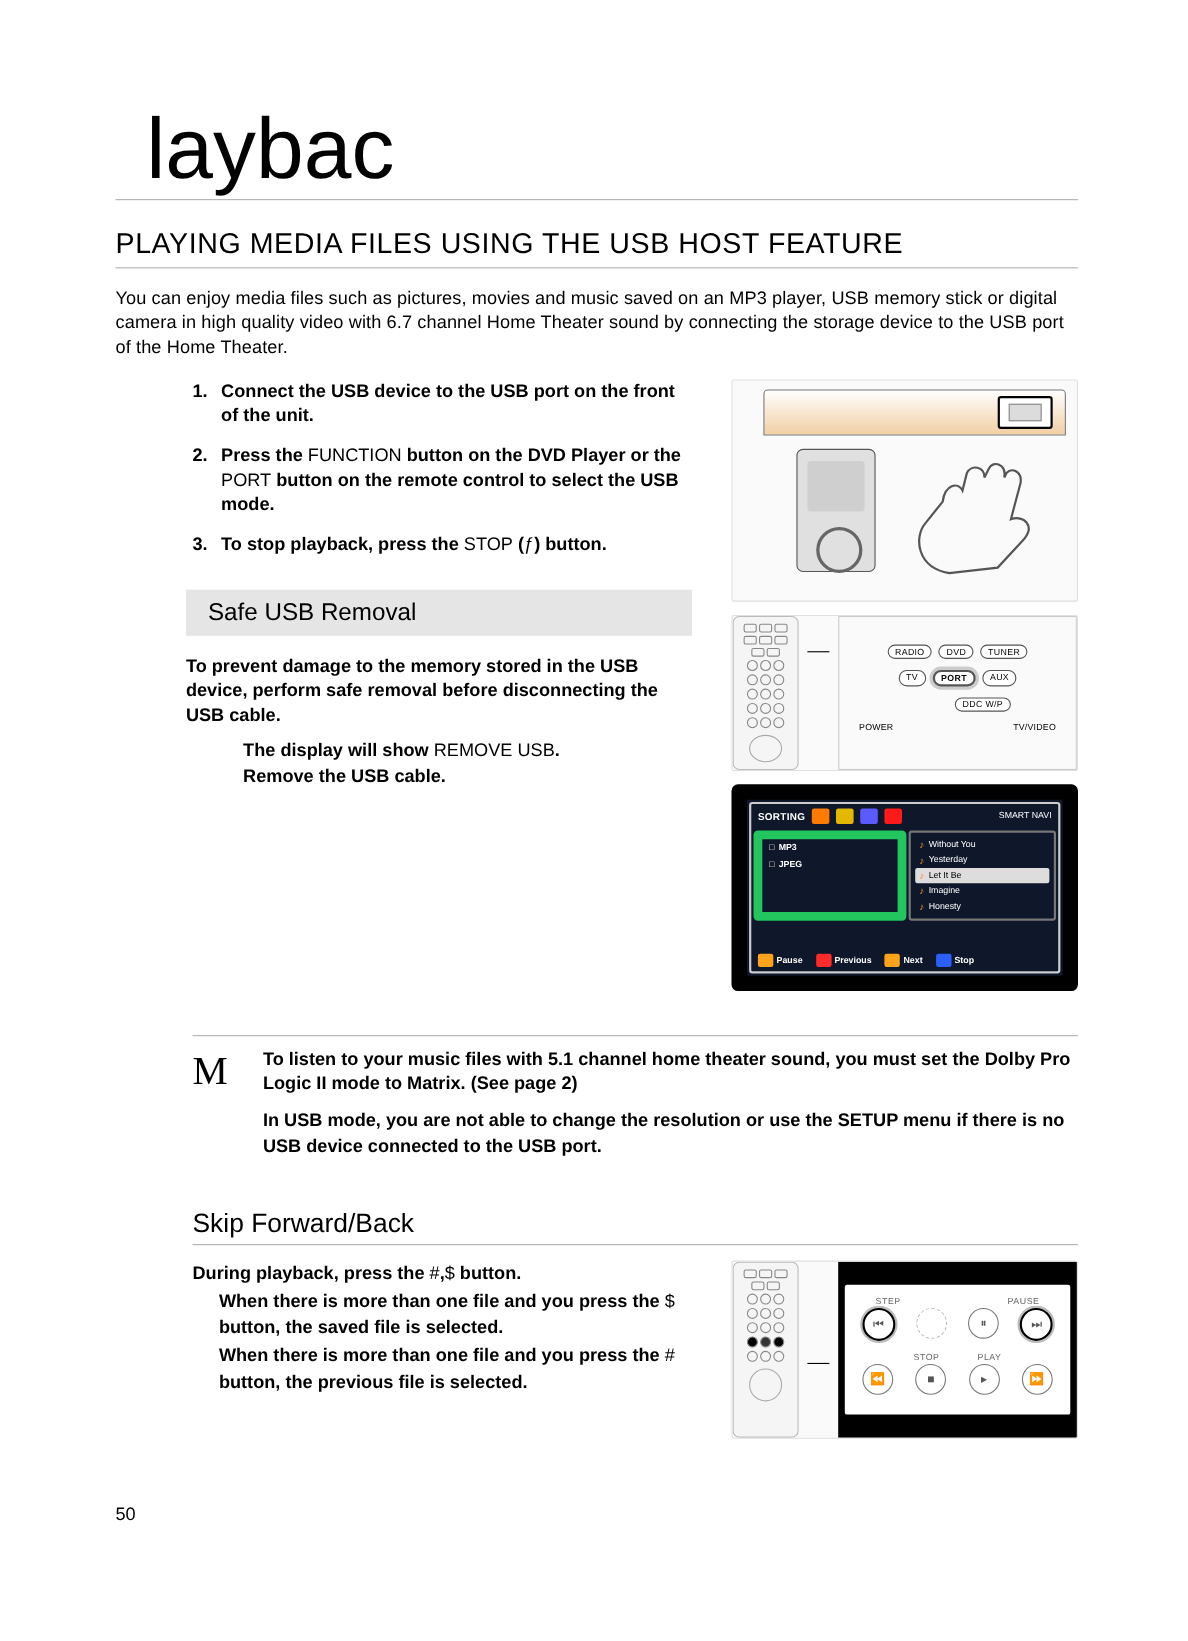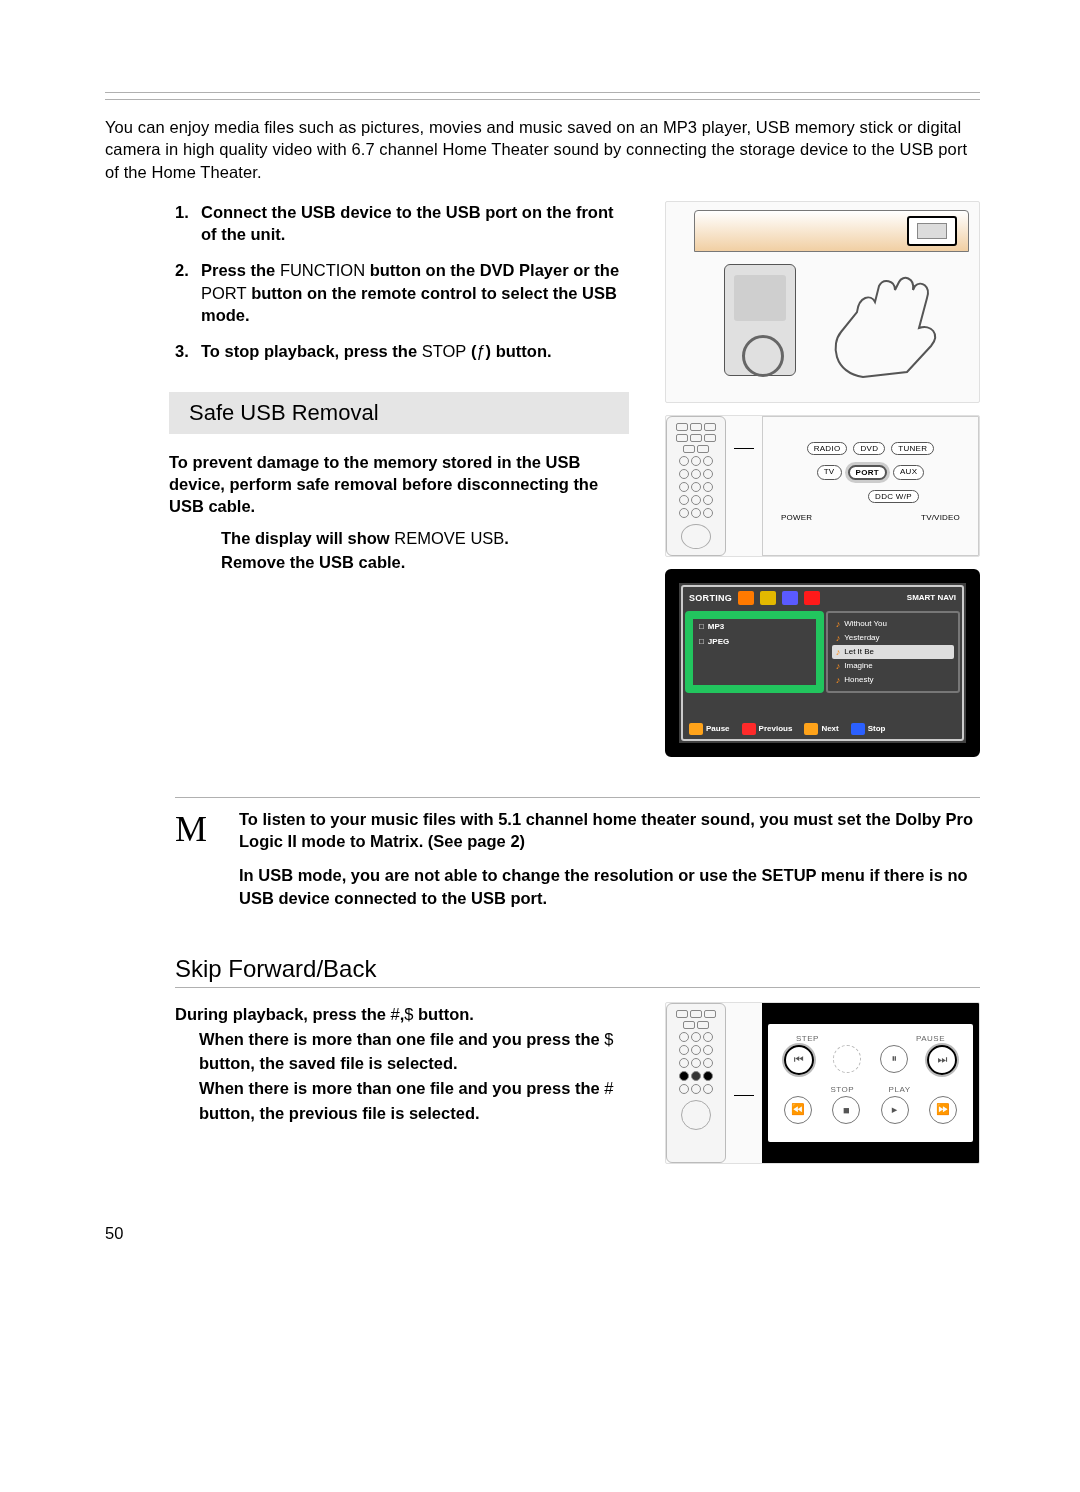--- a/index.html
+++ b/index.html
@@ -67,21 +67,21 @@
   .skip-rule { margin: 4px 0 14px 0;}
   .skip-block { display:flex; gap:24px; }
   .skip-text { flex:1; padding-left:70px; font-size:16.5px; line-height:1.5;}
   .skip-right { width:315px; flex:0 0 auto;}
   .page-num { font-size:16.5px; margin-top:60px;}
 
   
   .illus { background:#fafafa; border:1px solid #e0e0e0; border-radius:2px; position:relative; overflow:hidden;}
   .illus-usb { height:200px; }
   .illus-remote { height:140px; display:flex; gap:8px;}
-  .illus-osd { height:160px; background:#404040; border:14px solid #000; border-radius:6px; position:relative;}
+  .illus-osd { height:160px; background:#0f172a; border:14px solid #000; border-radius:6px; position:relative;}
   .illus-remote2 { height:160px; display:flex; gap:8px;}
 
   
   .usb-body { position:absolute; top:8px; left:28px; right:10px; height:40px; border:1px solid #777; border-radius:4px 4px 0 0; background:linear-gradient(#fff,#f1cfa3);}
   .usb-usbport { position:absolute; top:14px; right:22px; width:46px; height:26px; border:2px solid #000; border-radius:3px; background:#fff;}
   .usb-usbport .slot { position:absolute; inset:5px 8px 5px 8px; background:#dcdcdc; border:1px solid #888;}
   .mp3 { position:absolute; left:58px; top:62px; width:70px; height:110px; background:#e0e0e0; border:1px solid #555; border-radius:6px;}
   .mp3::after{content:"";position:absolute;left:17px;top:70px;width:36px;height:36px;border:3px solid #666;border-radius:50%;}
   .mp3::before{content:"";position:absolute;left:9px;top:10px;right:9px;height:46px;background:#cfcfcf;border-radius:3px;}
   .hand { position:absolute; right:36px; top:70px; width:120px; height:110px;}
@@ -102,21 +102,21 @@
 
   
   .osd-inner{ position:absolute; inset:2px; border:2px solid #ccc; border-radius:3px;}
   .osd-top{ display:flex; gap:6px; align-items:center; padding:4px 6px;}
   .osd-sort{ font-size:9px; color:#fff; font-weight:700; letter-spacing:.3px;}
   .osd-chip{ width:16px; height:14px; border-radius:2px;}
   .osd-chip.music{background:#ff7a00;}
   .osd-chip.photo{background:#e3b900;}
   .osd-chip.movie{background:#5a5aff;}
   .osd-chip.all{background:#ff1a1a;}
-  .osd-smart{ margin-left:auto; color:#fff; font-size:8px; font-weight:700;}
+  .osd-smart{ margin-left:auto; color:#fff; font-size:8px; font-weight:400;}
   .osd-body{ display:flex; height:86px;}
   .osd-left{ width:44%; border:8px solid #22c55e; border-radius:4px; margin:2px;}
   .osd-right{ flex:1; border:2px solid #777; border-radius:3px; margin:2px 2px 2px 0; padding:4px 4px;}
   .osd-folder{ color:#fff; font-size:8px; font-weight:700; padding:3px 6px;}
   .osd-folder::before{ content:"□"; margin-right:4px;}
   .osd-file{ color:#fff; font-size:8px; padding:2px 4px; display:flex; align-items:center; gap:4px;}
   .osd-file .note{ color:#ff8f1f; font-size:9px;}
   .osd-file.sel{ background:#ddd; color:#000; border-radius:2px; padding:2px 4px;}
   .osd-bottom{ position:absolute; left:6px; right:6px; bottom:4px; display:flex; gap:12px; align-items:center;}
   .osd-key{ display:flex; gap:3px; align-items:center;}
@@ -131,22 +131,24 @@
   .p2-labels{ display:flex; justify-content:space-between; padding:0 22px; font-size:8px; letter-spacing:.5px; color:#666;}
   .p2-row{ display:flex; justify-content:space-around; margin:2px 0 10px;}
   .p2-btn{ width:26px; height:26px; border:1.5px solid #777; border-radius:50%; display:flex; align-items:center; justify-content:center; font-size:11px; color:#555;}
   .p2-btn.active{ border:2px solid #000; box-shadow:0 0 0 2px #bbb;}
 </style>
 </head>
 <body>
 
 <div class="page">
 
+  <h1 class="chapter-title">laybac</h1>
   <hr class="hrule chapter-rule">
 
+  <h2 class="section-heading">PLAYING MEDIA FILES USING THE USB HOST FEATURE</h2>
   <hr class="hrule section-rule">
 
   <p class="intro">You can enjoy media files such as pictures, movies and music saved on an MP3 player, USB memory stick or digital camera in high quality video with 6.7 channel Home Theater sound by connecting the storage device to the USB port of the Home Theater.</p>
 
   <div class="two-col">
     <div class="left">
       <ol class="steps">
         <li><span class="b">Connect the USB device to the USB port on the front of the unit.</span></li>
         <li>
           <span class="b">Press the </span><span>FUNCTION</span><span class="b"> button on the DVD Player or the </span><span>PORT</span><span class="b"> button on the remote control to select the USB mode.</span>

